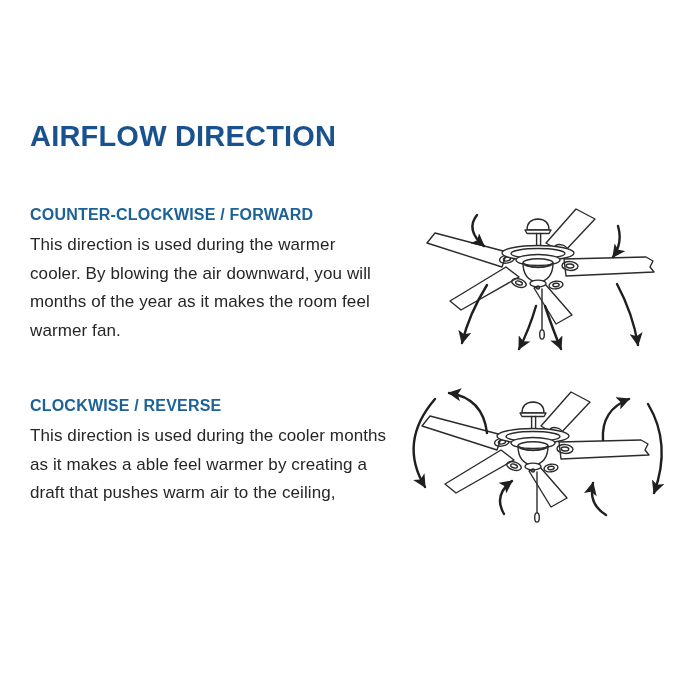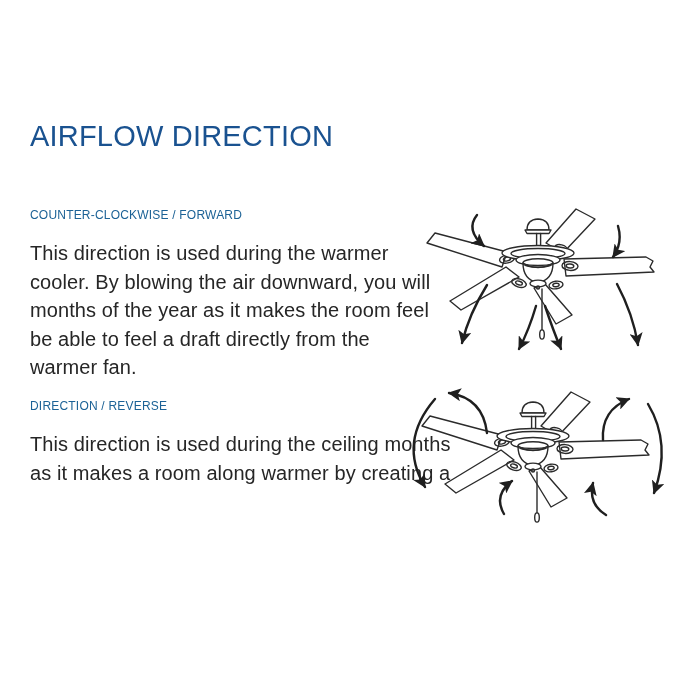--- a/index.html
+++ b/index.html
@@ -14,33 +14,33 @@
   html,body{width:700px;height:700px;}
   body{
     background:var(--page-bg);
     font-family:"Liberation Sans", sans-serif;
     position:relative;
     overflow:hidden;
   }
   .page{position:absolute;inset:0;}
   .main-title{
     position:absolute;left:30px;top:120px;
-    font-size:29px;font-weight:normal;letter-spacing:0.2px;
+    font-size:29px;font-weight:bold;letter-spacing:0.2px;
     color:var(--title-color);
     white-space:nowrap;
   }
   .section-heading{
-    font-size:12px;font-weight:400;letter-spacing:0.2px;
+    font-size:16px;font-weight:700;letter-spacing:0.2px;
     color:var(--heading-color);
     white-space:nowrap;
     line-height:26px;
   }
   .body-text{
-    margin-top:11px;
-    font-size:20px;color:var(--body-color);
+    margin-top:3px;
+    font-size:17px;color:var(--body-color);
     letter-spacing:0.1px;
   }
   .body-line{
     white-space:nowrap;
     line-height:28.6px;
     height:28.6px;
   }
   .section{position:absolute;left:30px;}
   #section-forward{top:202px;}
   #section-reverse{top:393px;}
@@ -123,44 +123,44 @@
 <div class="page">
 
   <h1 class="main-title">AIRFLOW DIRECTION</h1>
 
   <div class="section" id="section-forward">
     <h2 class="section-heading">COUNTER-CLOCKWISE / FORWARD</h2>
     <div class="body-text">
       <div class="body-line">This direction is used during the warmer</div>
       <div class="body-line">cooler. By blowing the air downward, you will</div>
       <div class="body-line">months of the year as it makes the room feel</div>
-      <div class="body-line">be able to feel a draft directly from the</div>
       <div class="body-line">warmer fan.</div>
     </div>
   </div>
 
   <div class="fan-figure" id="fan-forward">
     <svg width="300" height="180" viewBox="0 0 300 180" role="img" aria-label="ceiling fan with airflow arrows blowing downward">
       <use href="#fan-shape"></use>
       <g>
         <path class="arrow" d="M82,19 Q70,34 89,50" marker-end="url(#ah)"></path>
         <path class="arrow" d="M223,30 Q228,47 218,61" marker-end="url(#ah)"></path>
         <path class="arrow" d="M222,88 Q238,118 243,149" marker-end="url(#ah)"></path>
         <path class="arrow" d="M92,89 Q74,118 67,147" marker-end="url(#ah)"></path>
         <path class="arrow" d="M141,110 Q134,134 124,153" marker-end="url(#ah)"></path>
         <path class="arrow" d="M150,110 Q158,134 166,153" marker-end="url(#ah)"></path>
       </g>
     </svg>
   </div>
 
   <div class="section" id="section-reverse">
-    <h2 class="section-heading">DIRECTION / REVERSE</h2>
+    <h2 class="section-heading">CLOCKWISE / REVERSE</h2>
     <div class="body-text">
-      <div class="body-line">This direction is used during the ceiling months</div>
-      <div class="body-line">as it makes a room along warmer by creating a</div>
+      <div class="body-line">This direction is used during the cooler months</div>
+      <div class="body-line">as it makes a able feel warmer by creating a</div>
+      <div class="body-line">draft that pushes warm air to the ceiling,</div>
     </div>
   </div>
 
   <div class="fan-figure" id="fan-reverse">
     <svg width="305" height="190" viewBox="0 0 305 190" role="img" aria-label="ceiling fan with airflow arrows circulating upward">
       <use href="#fan-shape" y="-3"></use>
       <g>
         <path class="arrow" d="M97,51 Q93,16 59,11" marker-end="url(#ah)"></path>
         <path class="arrow" d="M45,17 Q8,60 35,105" marker-end="url(#ah)"></path>
         <path class="arrow" d="M114,132 Q103,113 122,99" marker-end="url(#ah)"></path>

